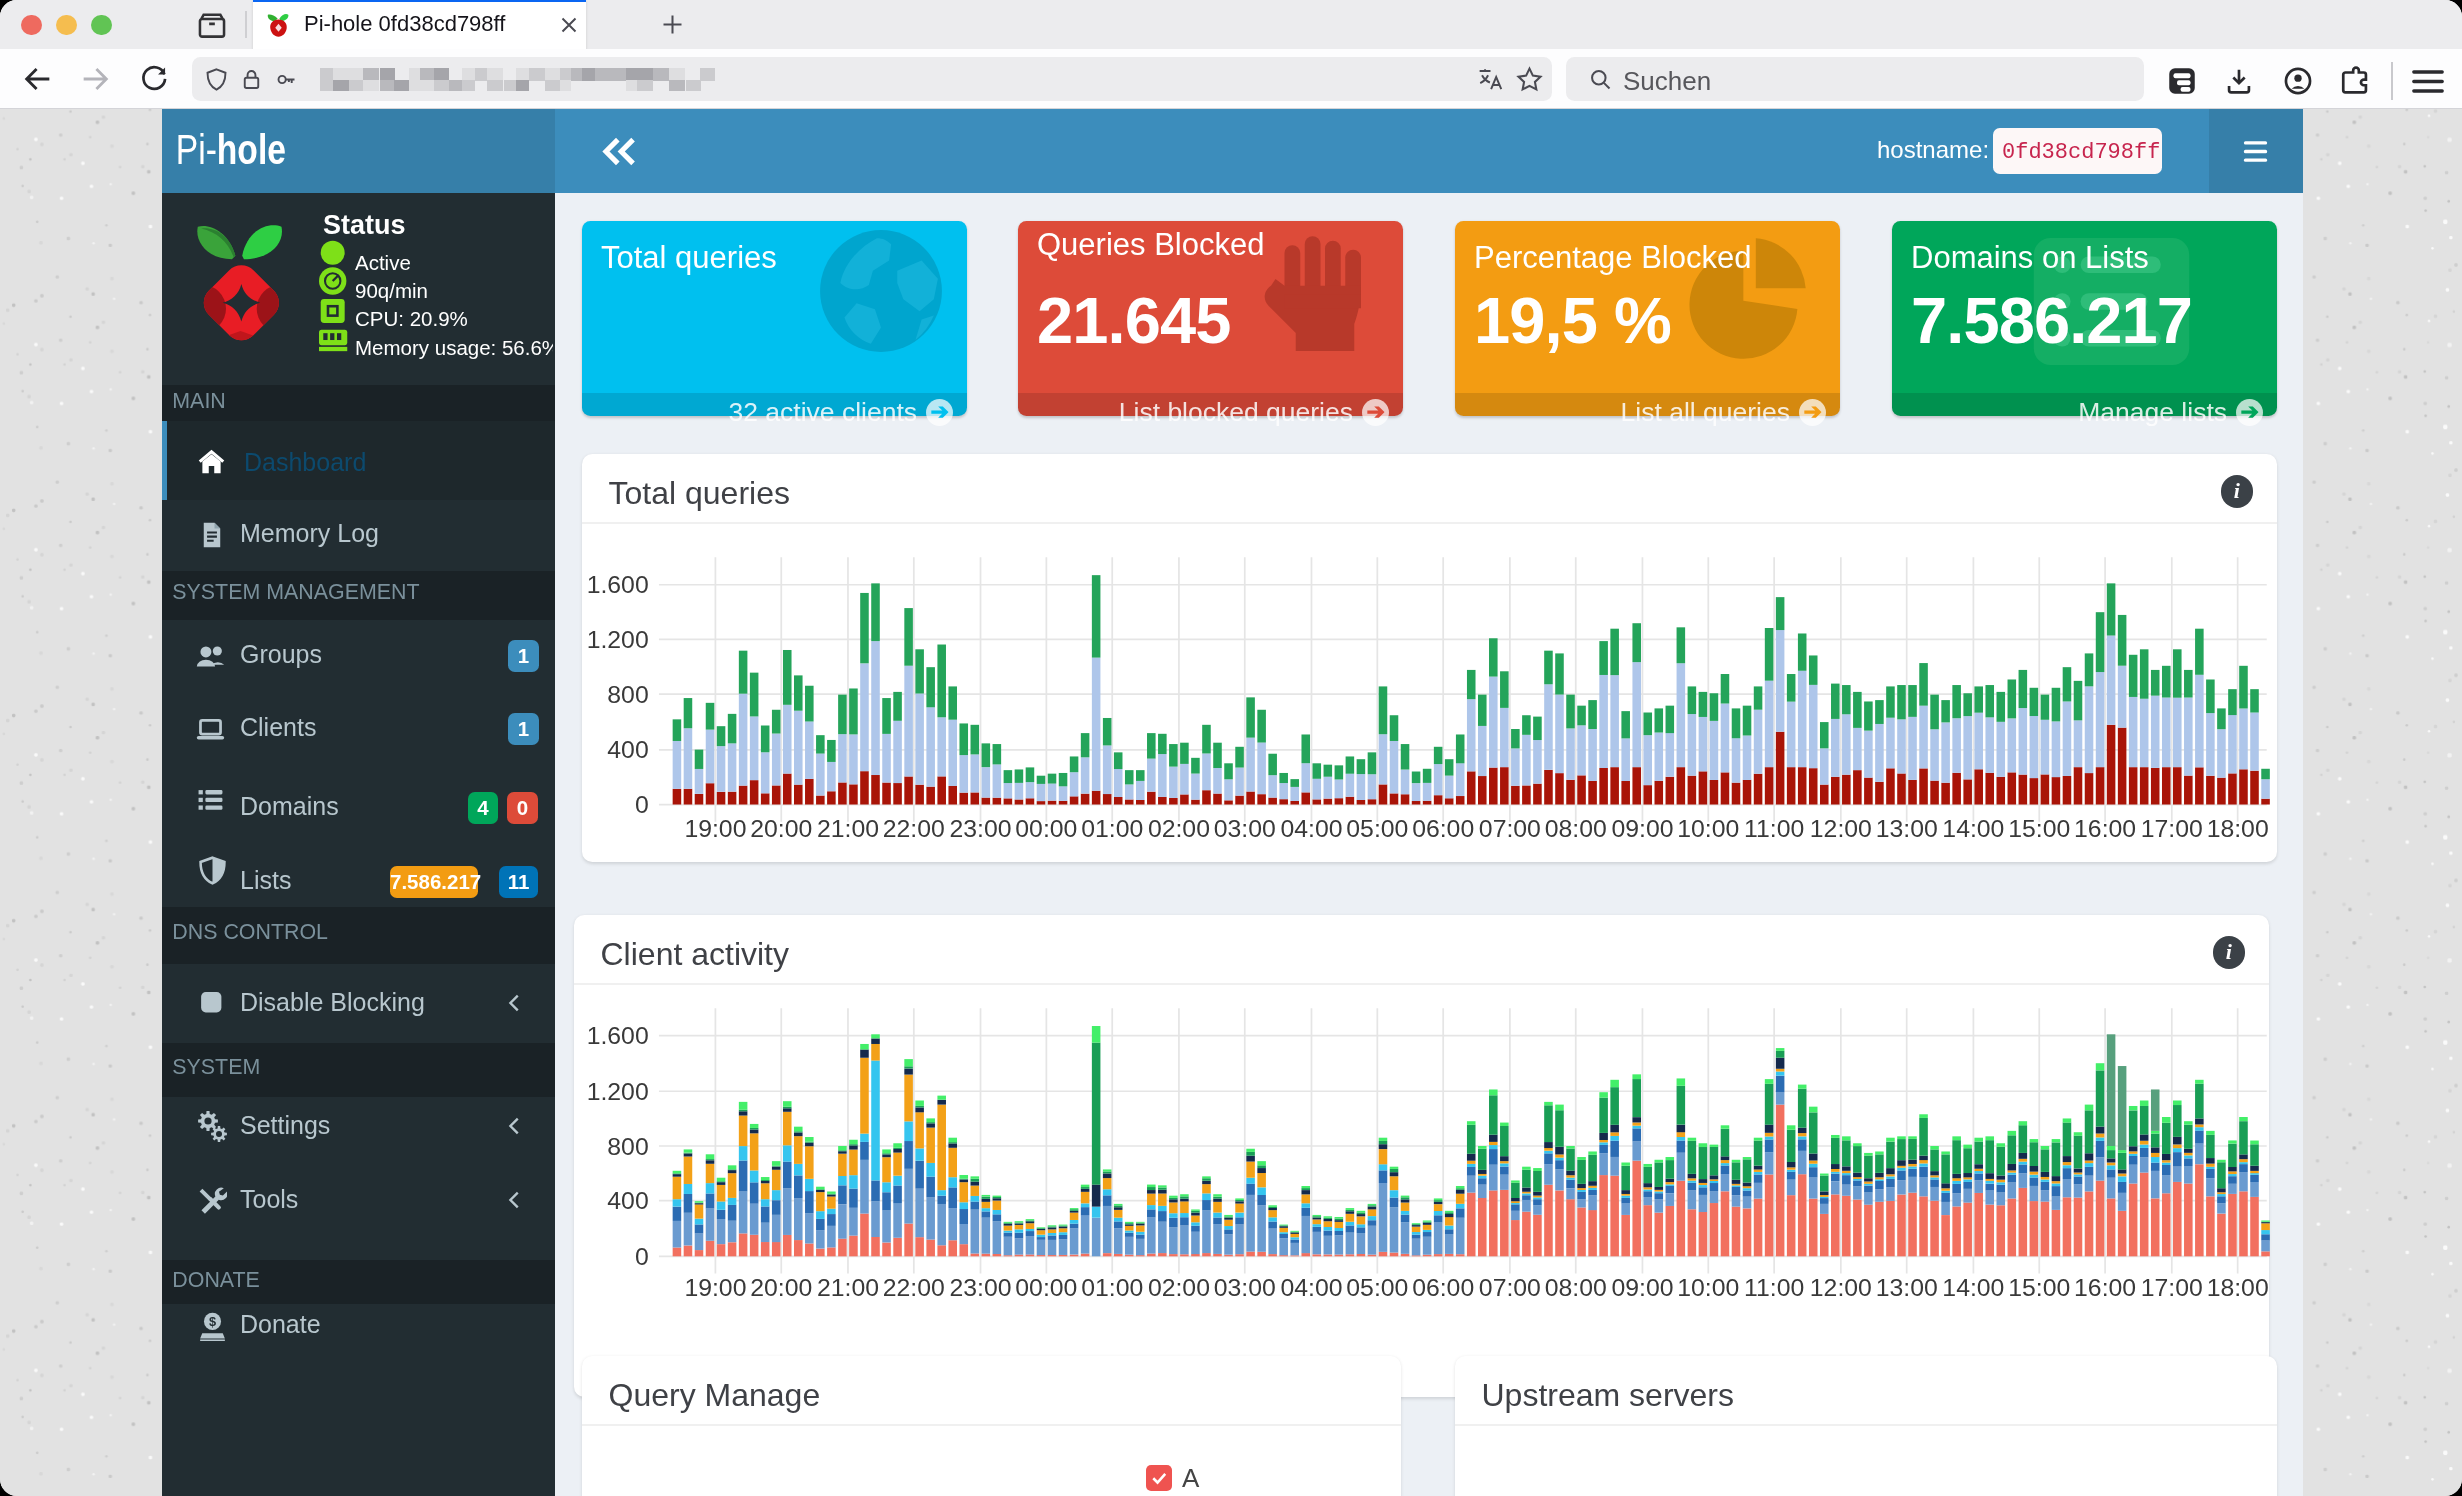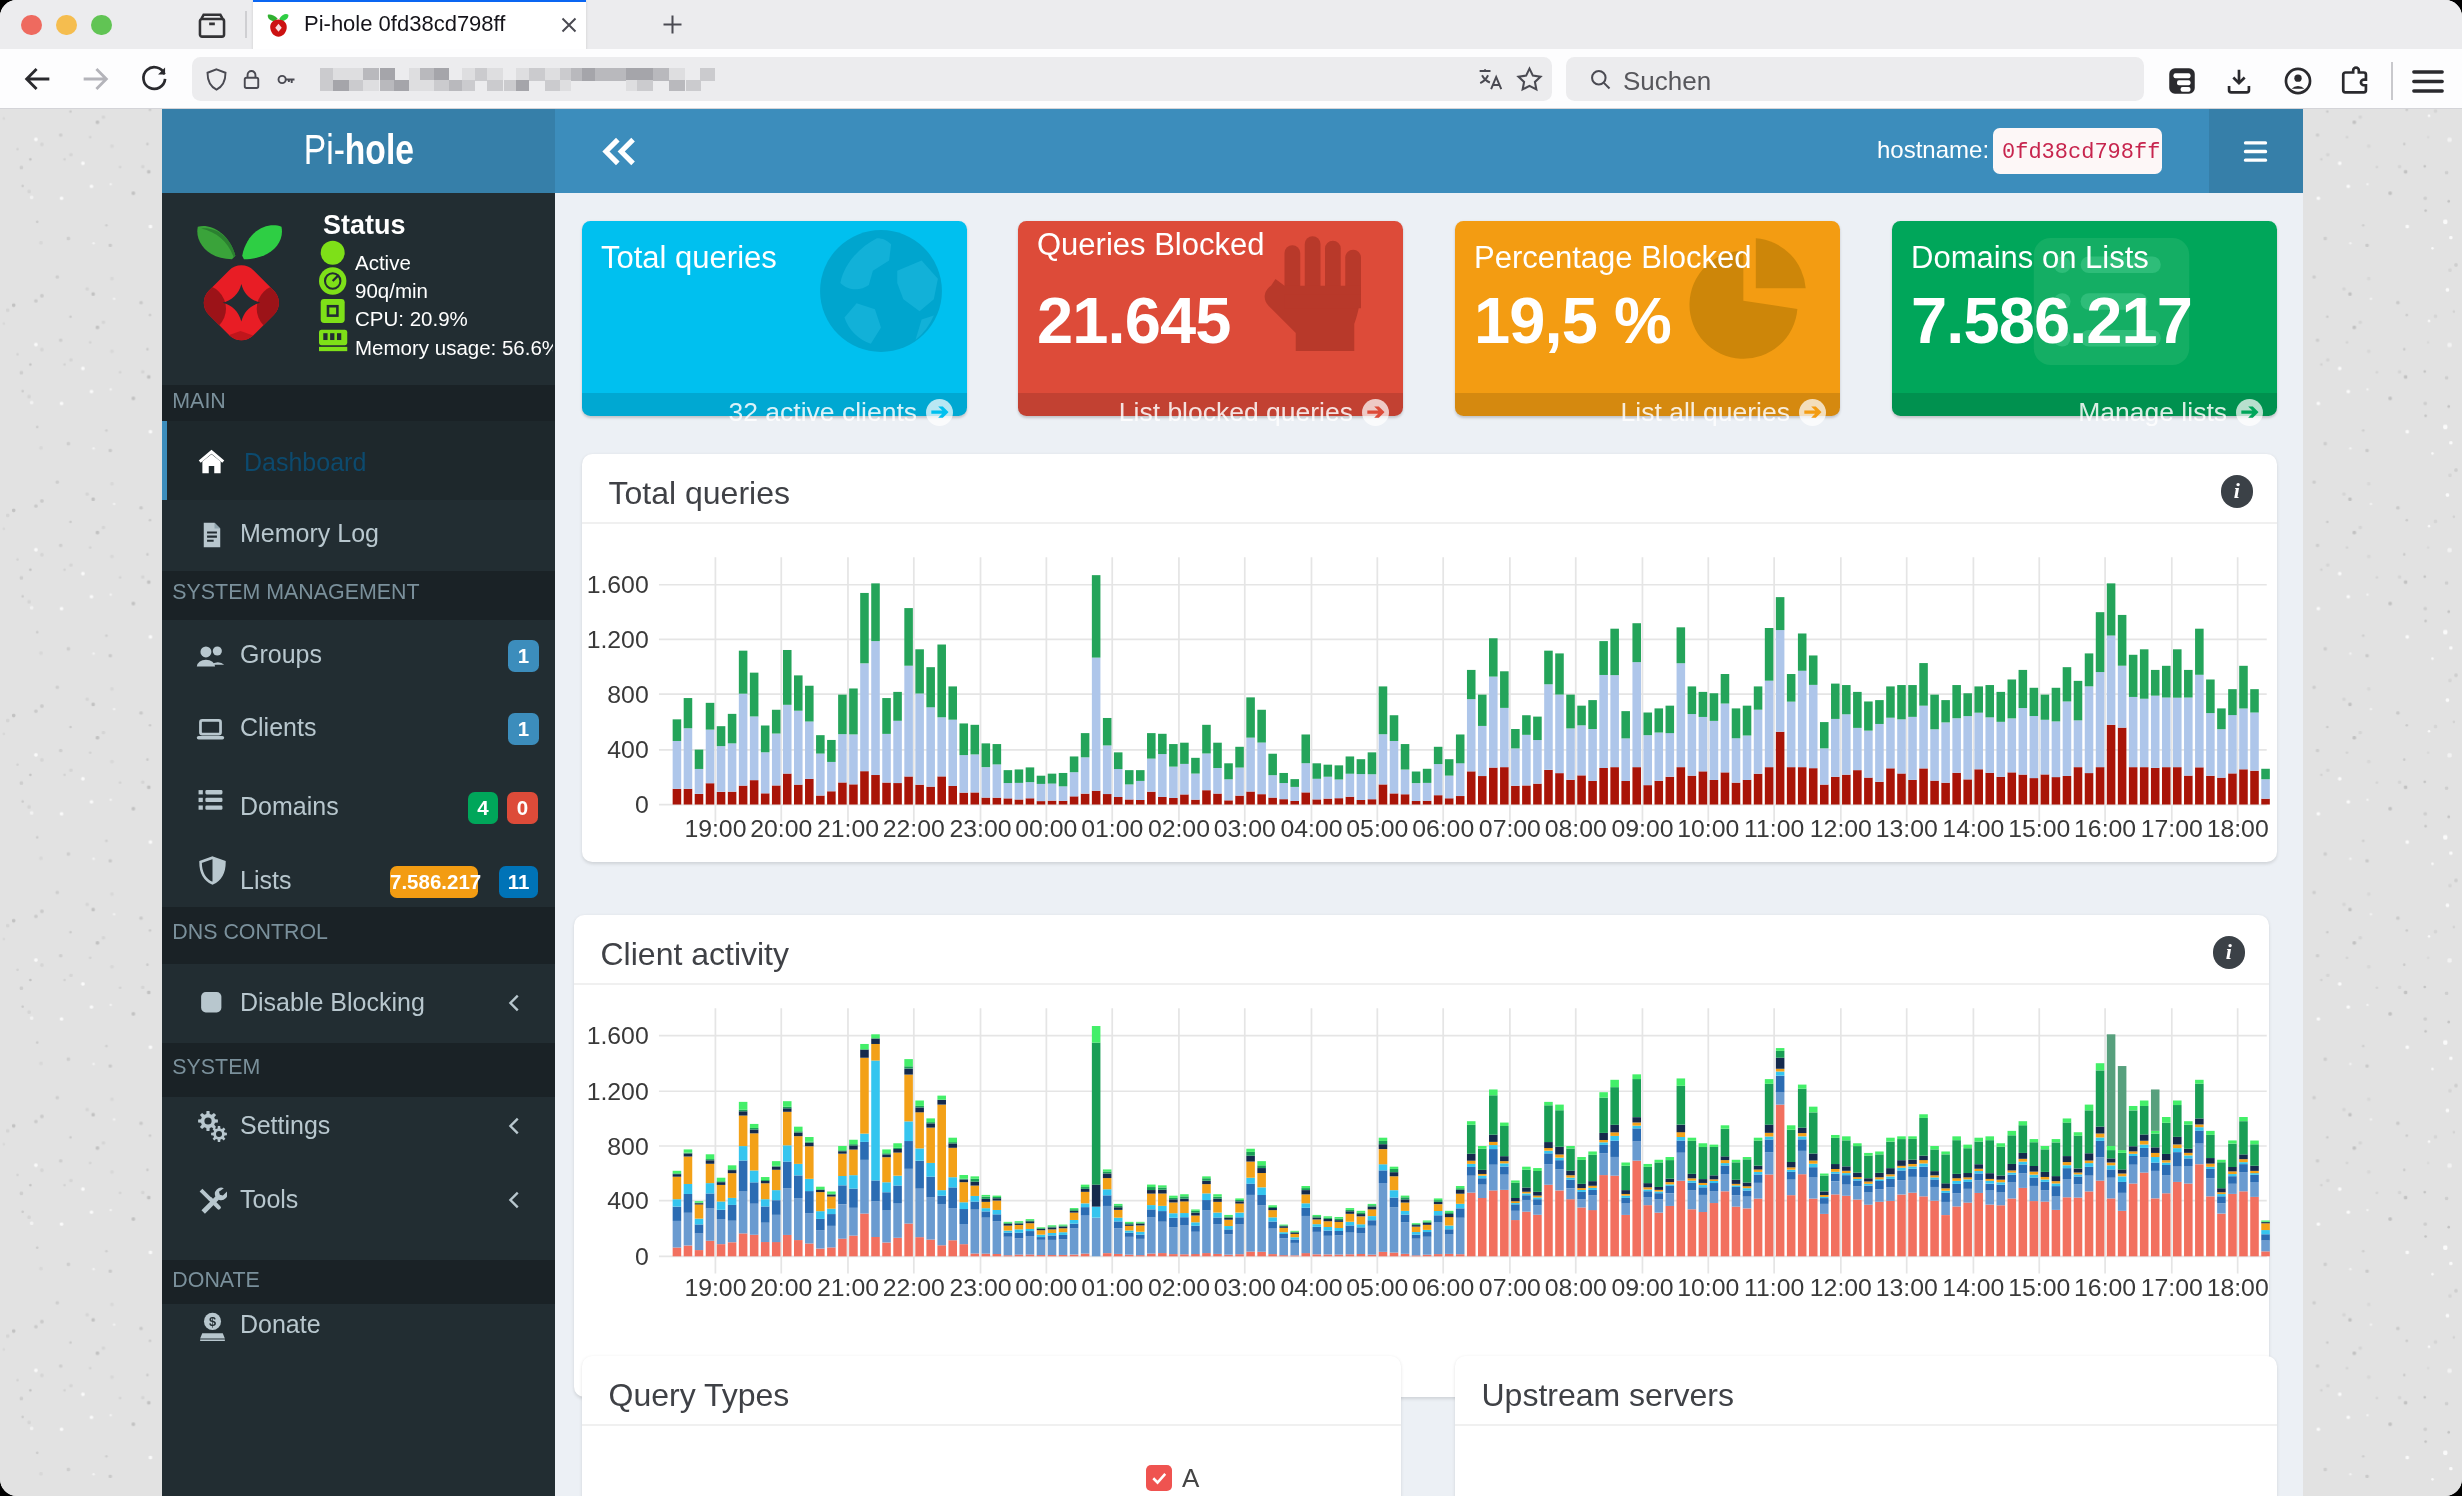--- a/index.html
+++ b/index.html
@@ -6,21 +6,21 @@
 .abs{position:absolute}
 #screen{position:absolute;left:0;top:0;width:2462px;height:1496px;border-radius:17px;overflow:hidden;background:#e3e3e3}
 #tabbar{position:absolute;left:0;top:0;width:2462px;height:49px;background:#ececee}
 #toolbar{position:absolute;left:0;top:49px;width:2462px;height:60px;background:#fdfdfe;border-bottom:0.9px solid #d4d4d8}
 #app{position:absolute;left:162px;top:109px;width:2141px;height:1388px;background:#ecf0f5}
 .dot{position:absolute;top:14.5px;width:20.5px;height:20.5px;border-radius:50%}
 #tab{position:absolute;left:253px;top:0;width:333px;height:49px;background:#fff;border-top:2.6px solid #0a66f2;box-shadow:0 0.9px 2.6px rgba(0,0,0,.15)}
 .tbtxt{color:#15141a;font-size:22px}
 .urlbar{position:absolute;top:57px;height:44px;background:#ececee;border-radius:8.5px}
 .navbar{position:absolute;left:393px;top:0;width:1748px;height:84px;background:#3c8dbc}
-.brand{position:absolute;left:0;top:0;width:393px;height:84px;background:#367fa9;color:#fff;font-size:42px;text-align:center;line-height:82px}
+.brand{position:absolute;left:0;top:0;width:393px;height:84px;background:#367fa9;color:#fff;font-size:42px;line-height:82px}
 .sidebar{position:absolute;left:0;top:84px;width:393px;height:1304px;background:#222d32}
 .shead{position:absolute;left:0;width:393px;background:#1a2226;color:#7a909b;font-size:21.4px}
 .badge{position:absolute;color:#fff;font-size:20.5px;font-weight:bold;border-radius:6.8px;text-align:center}
 .card{position:absolute;top:221px;width:385px;height:195px;border-radius:8.5px;color:#fff;box-shadow:0 1.7px 2.6px rgba(0,0,0,.18)}
 .cfoot{position:absolute;left:0;bottom:0;width:100%;height:23px;background:rgba(0,0,0,.12);border-radius:0 0 8.5px 8.5px;text-align:right;font-size:26.5px;line-height:39px}
 .panel{position:absolute;background:#fff;border-radius:10.3px;box-shadow:0 1.7px 3.4px rgba(0,0,0,.12)}
 .ptitle{position:absolute;left:26.5px;top:20.5px;font-size:32px;color:#3f4146}
 .pline{position:absolute;left:0;top:68px;width:100%;height:1.7px;background:#f0f0f0}
 .info{position:absolute;top:21.4px;width:32.5px;height:32.5px;border-radius:50%;background:#3b4147;color:#fff;font-size:22px;font-weight:bold;text-align:center;line-height:32.5px;font-family:"Liberation Serif",serif;font-style:italic}
 </style></head><body>
@@ -422,21 +422,21 @@
         <div class="ptitle">Total queries</div>
         <div class="pline"></div>
         <div class="info" style="right:24px">i</div>
       </div>
       <div class="panel" style="left:412px;top:806px;width:1695px;height:482px">
         <div class="ptitle">Client activity</div>
         <div class="pline"></div>
         <div class="info" style="right:24px">i</div>
       </div>
       <div class="panel" style="left:420px;top:1247px;width:819px;height:256px">
-        <div class="ptitle">Query Types</div>
+        <div class="ptitle">Query Manage</div>
         <div class="pline"></div>
       </div>
       <div class="panel" style="left:1293px;top:1247px;width:822px;height:256px">
         <div class="ptitle">Upstream servers</div>
         <div class="pline"></div>
       </div>
       <div class="abs" style="left:984px;top:1356px;width:26px;height:26px;background:#ef5350;border-radius:5.1px"></div>
       <svg class="abs" style="left:987px;top:1359px" width="20.5" height="20.5" viewBox="0 0 24 24" fill="none" stroke="#fff" stroke-width="3">
         <path d="M5 12 l5 5 9 -10"></path>
       </svg>

